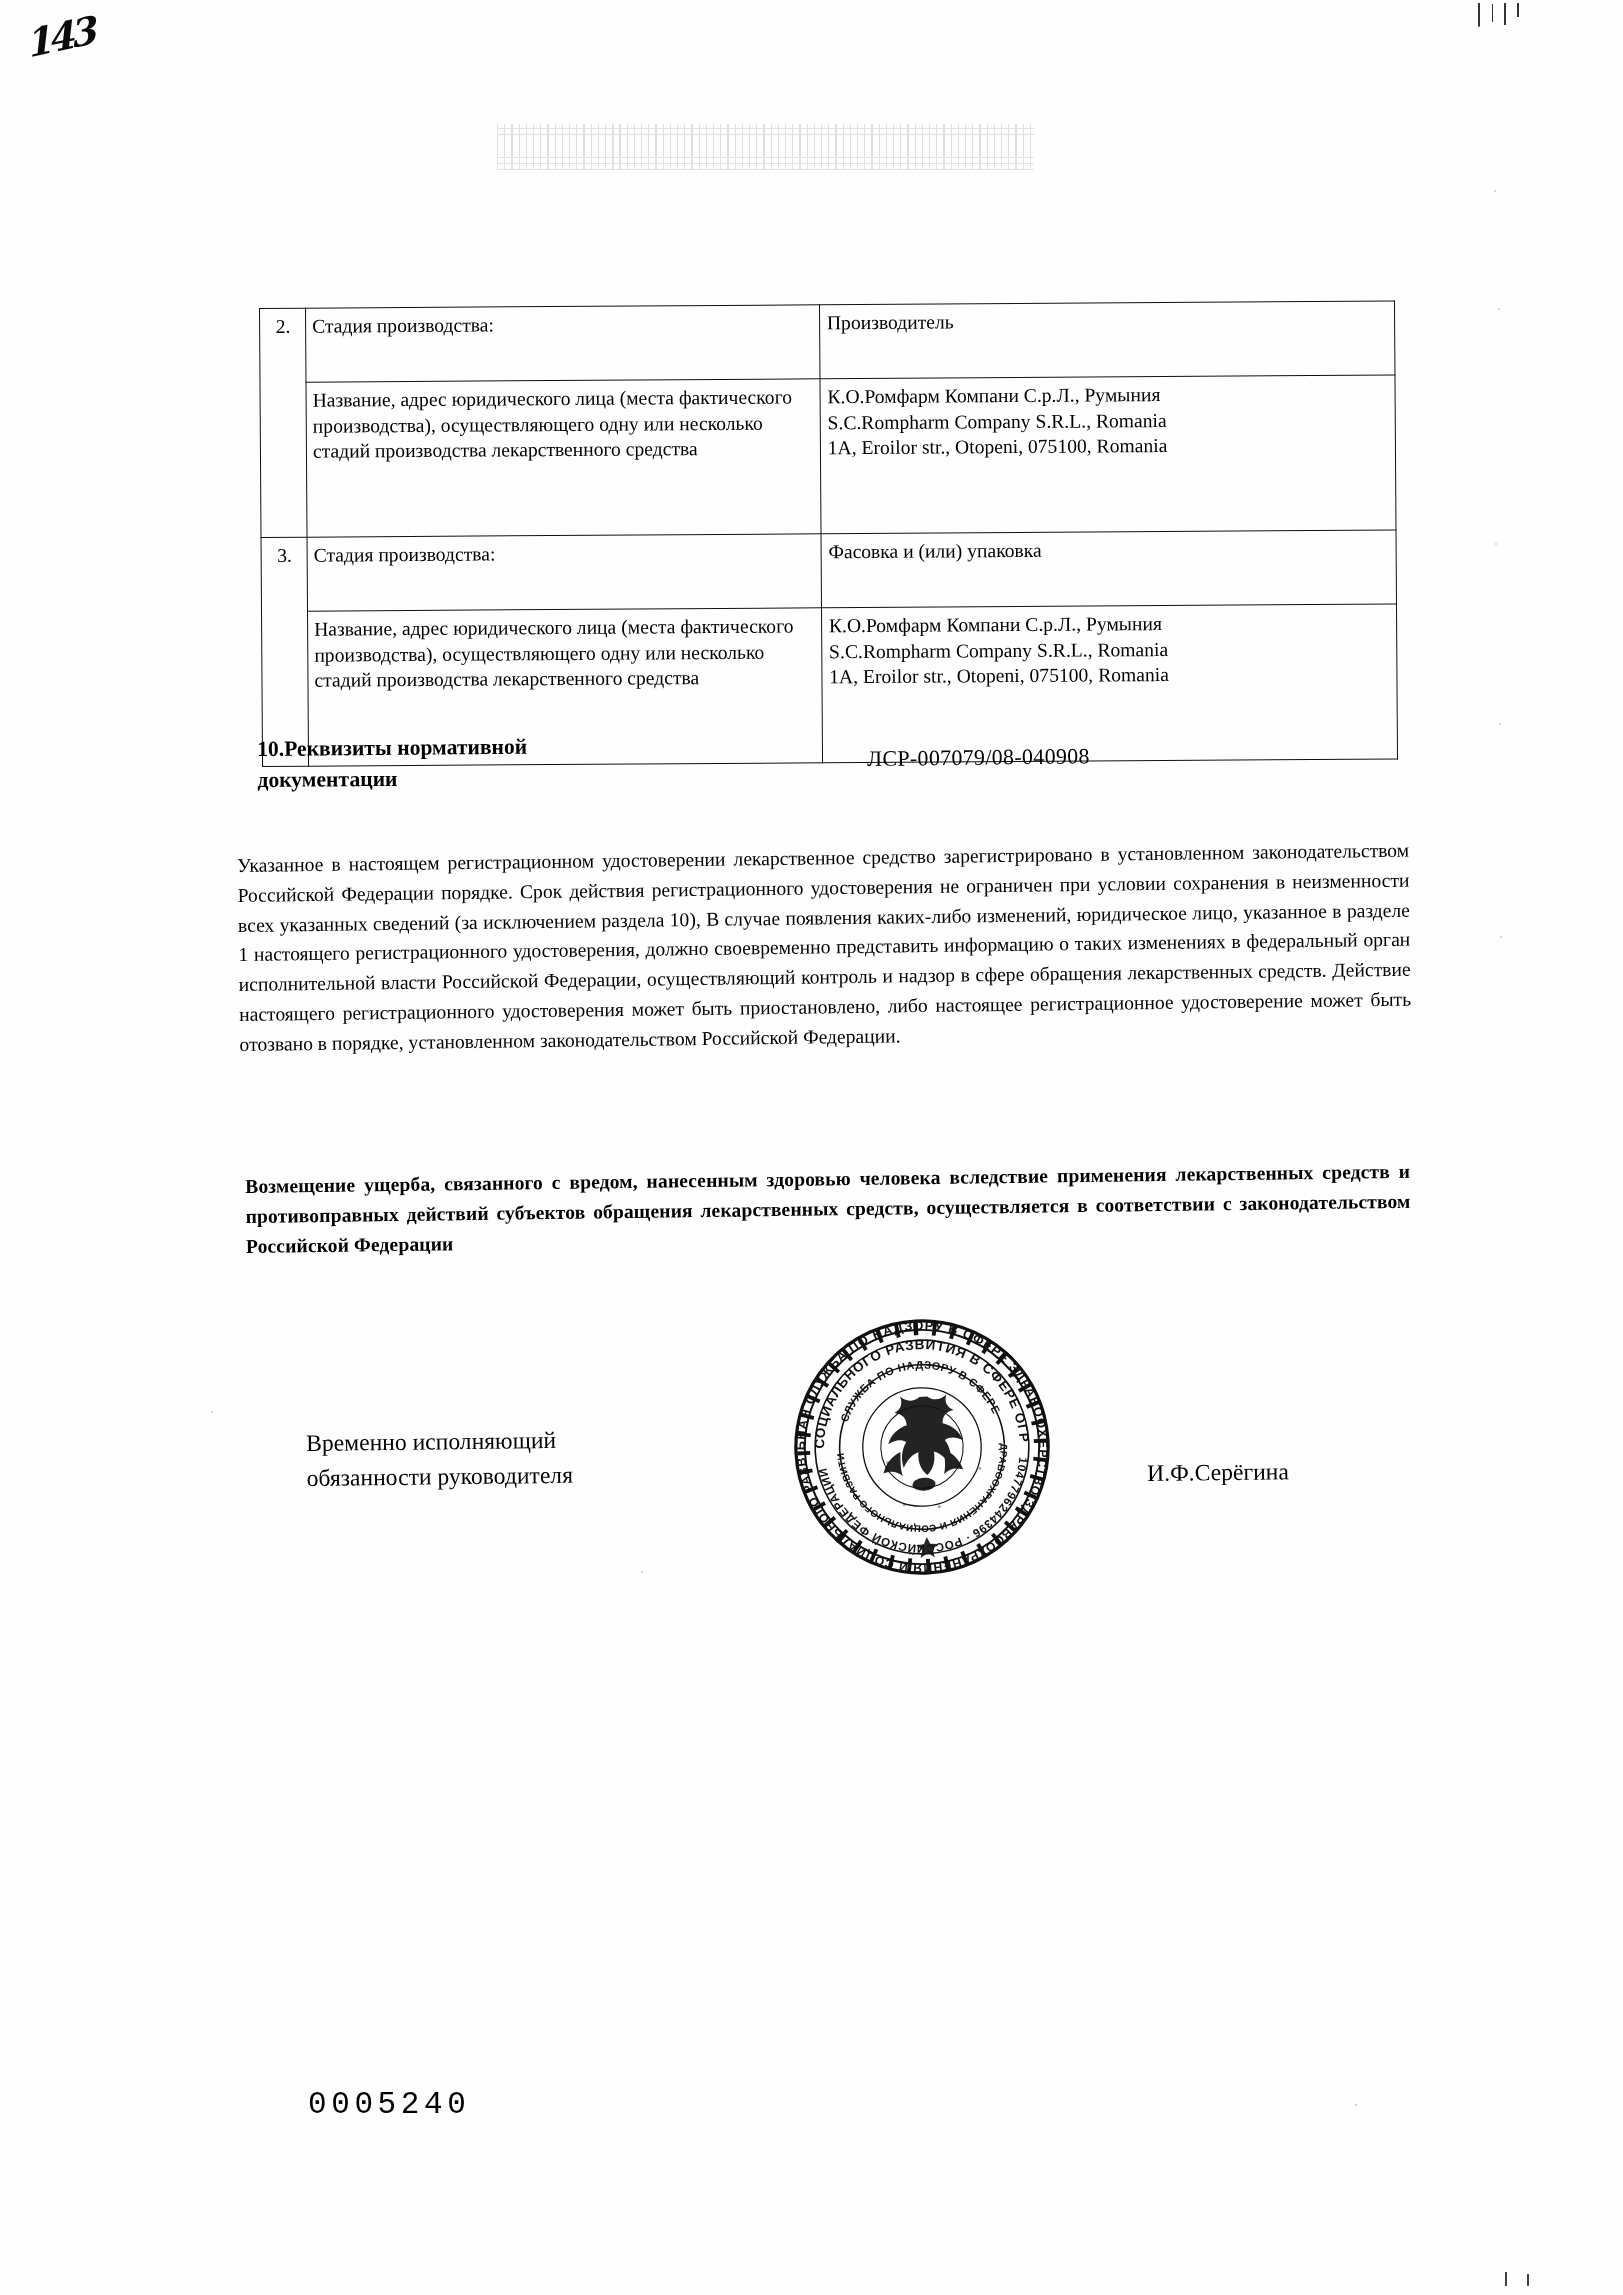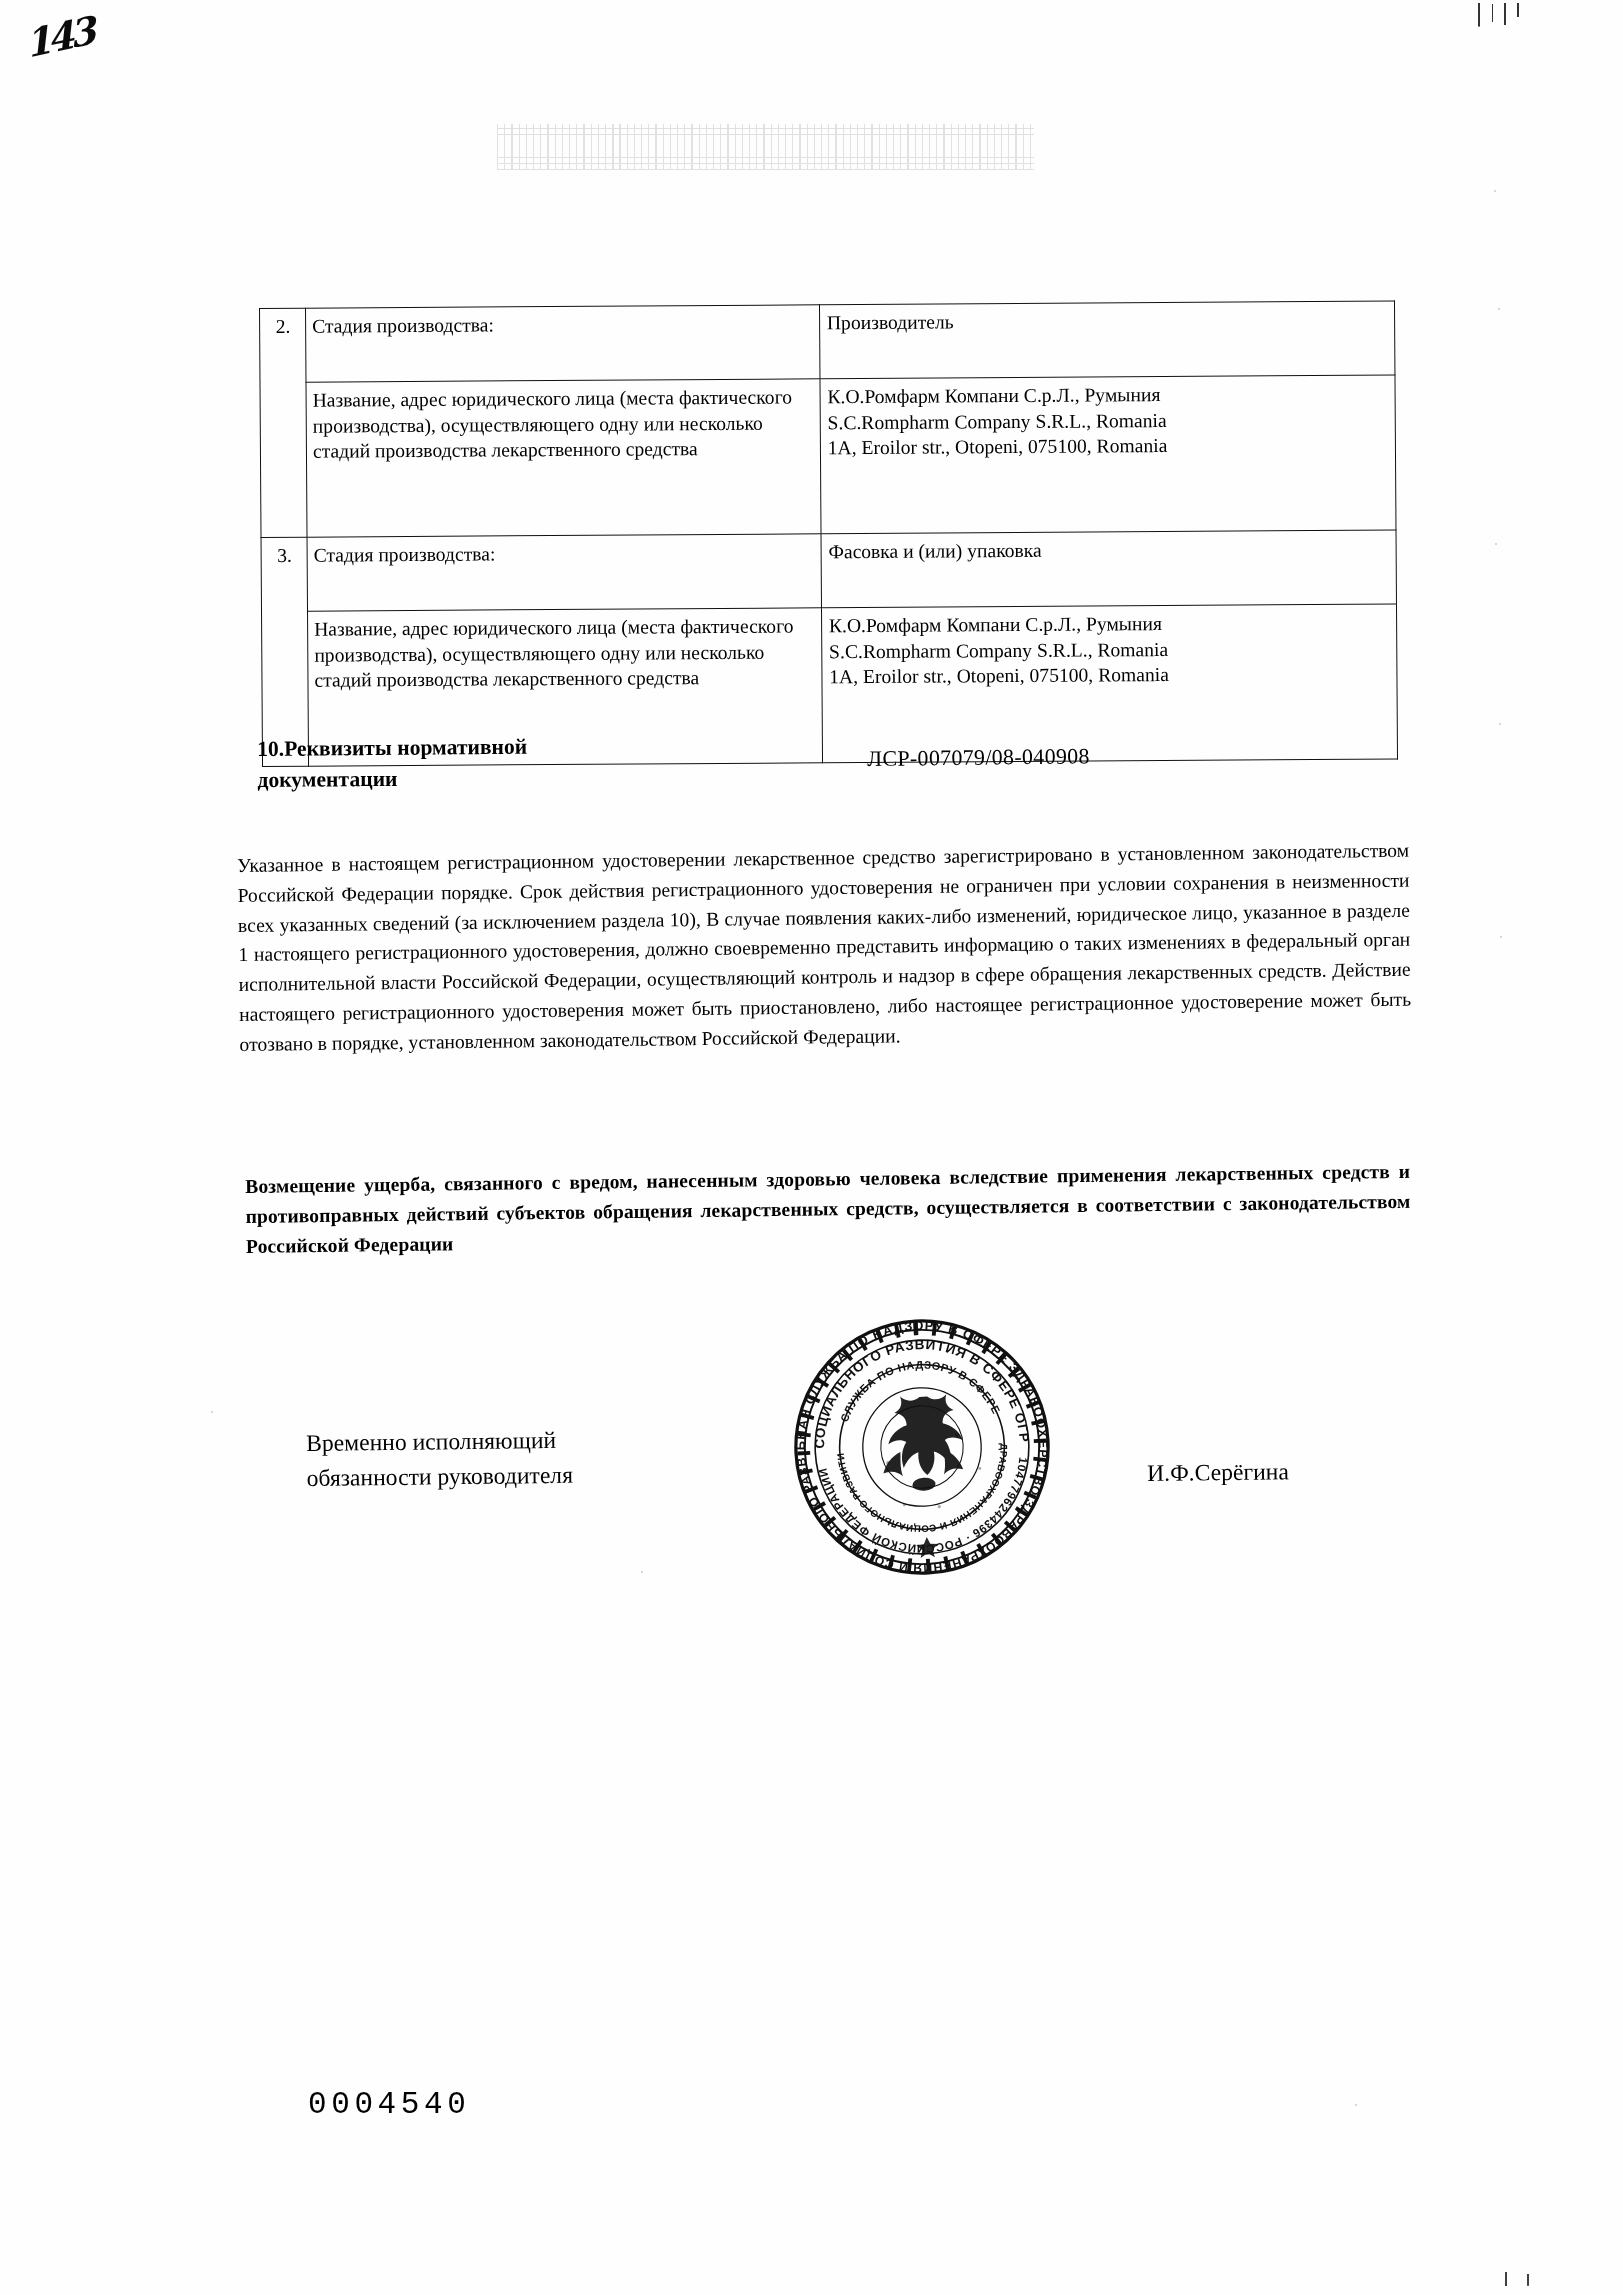--- a/index.html
+++ b/index.html
@@ -473,16 +473,16 @@
       <g opacity=".35" fill="#111">
         <circle cx="176" cy="252" r="3"></circle>
         <circle cx="286" cy="214" r="3"></circle>
         <circle cx="252" cy="324" r="2.6"></circle>
         <circle cx="198" cy="318" r="2.6"></circle>
         <circle cx="318" cy="268" r="2.4"></circle>
       </g>
     </svg>
   </div>
 
-  <div class="serial">0004540</div>
+  <div class="serial">0005240</div>
 
 </div>
 
 
 </body></html>

